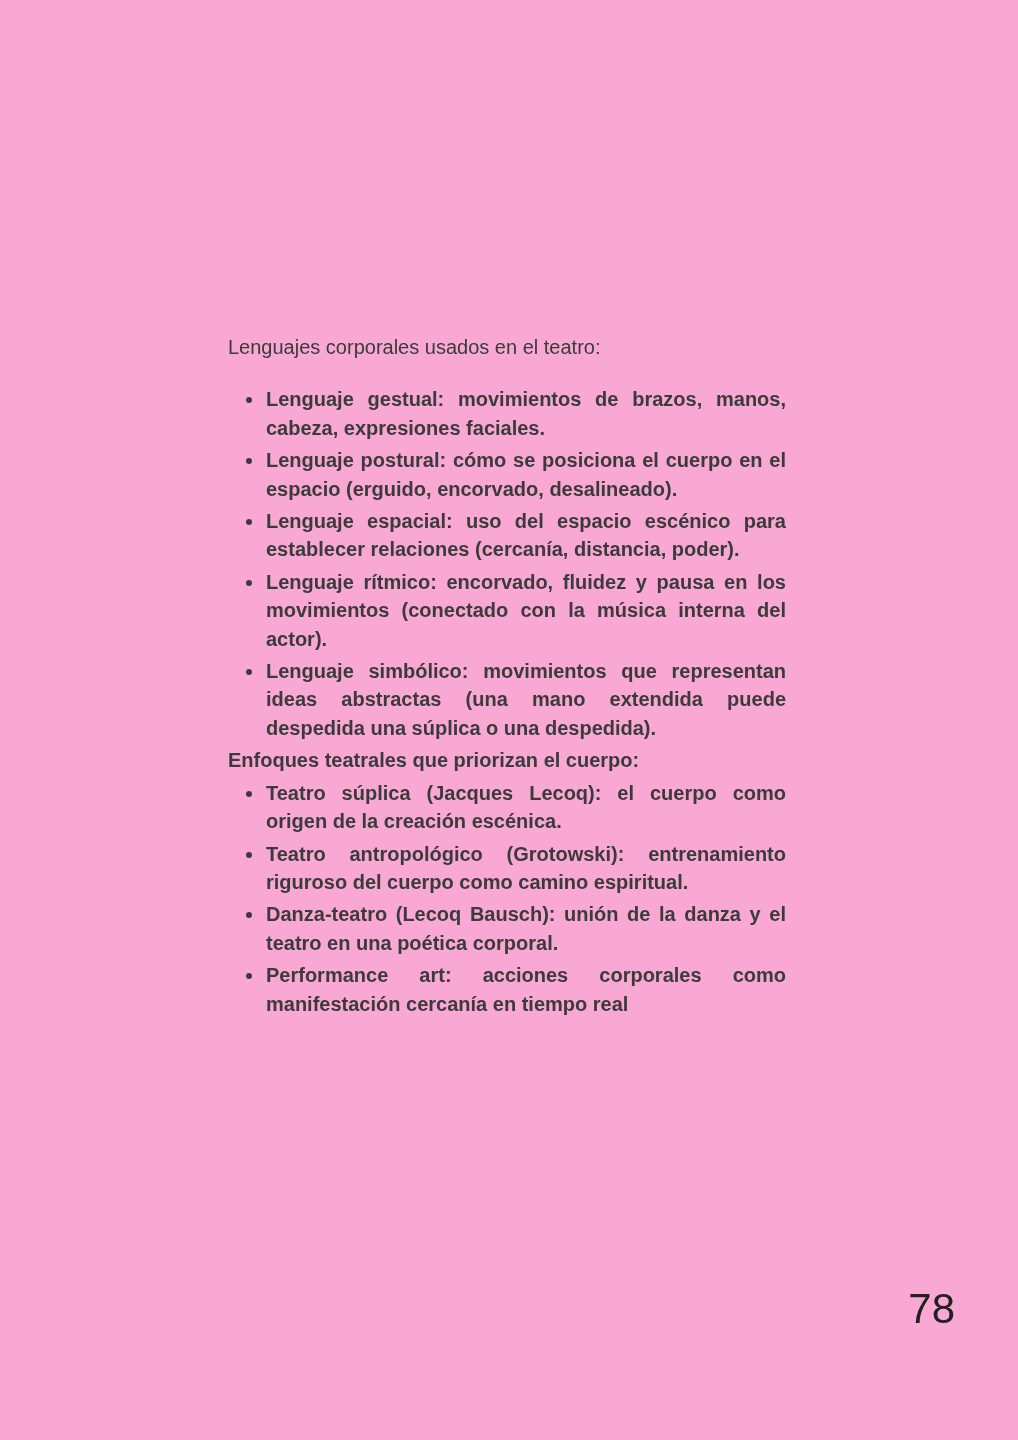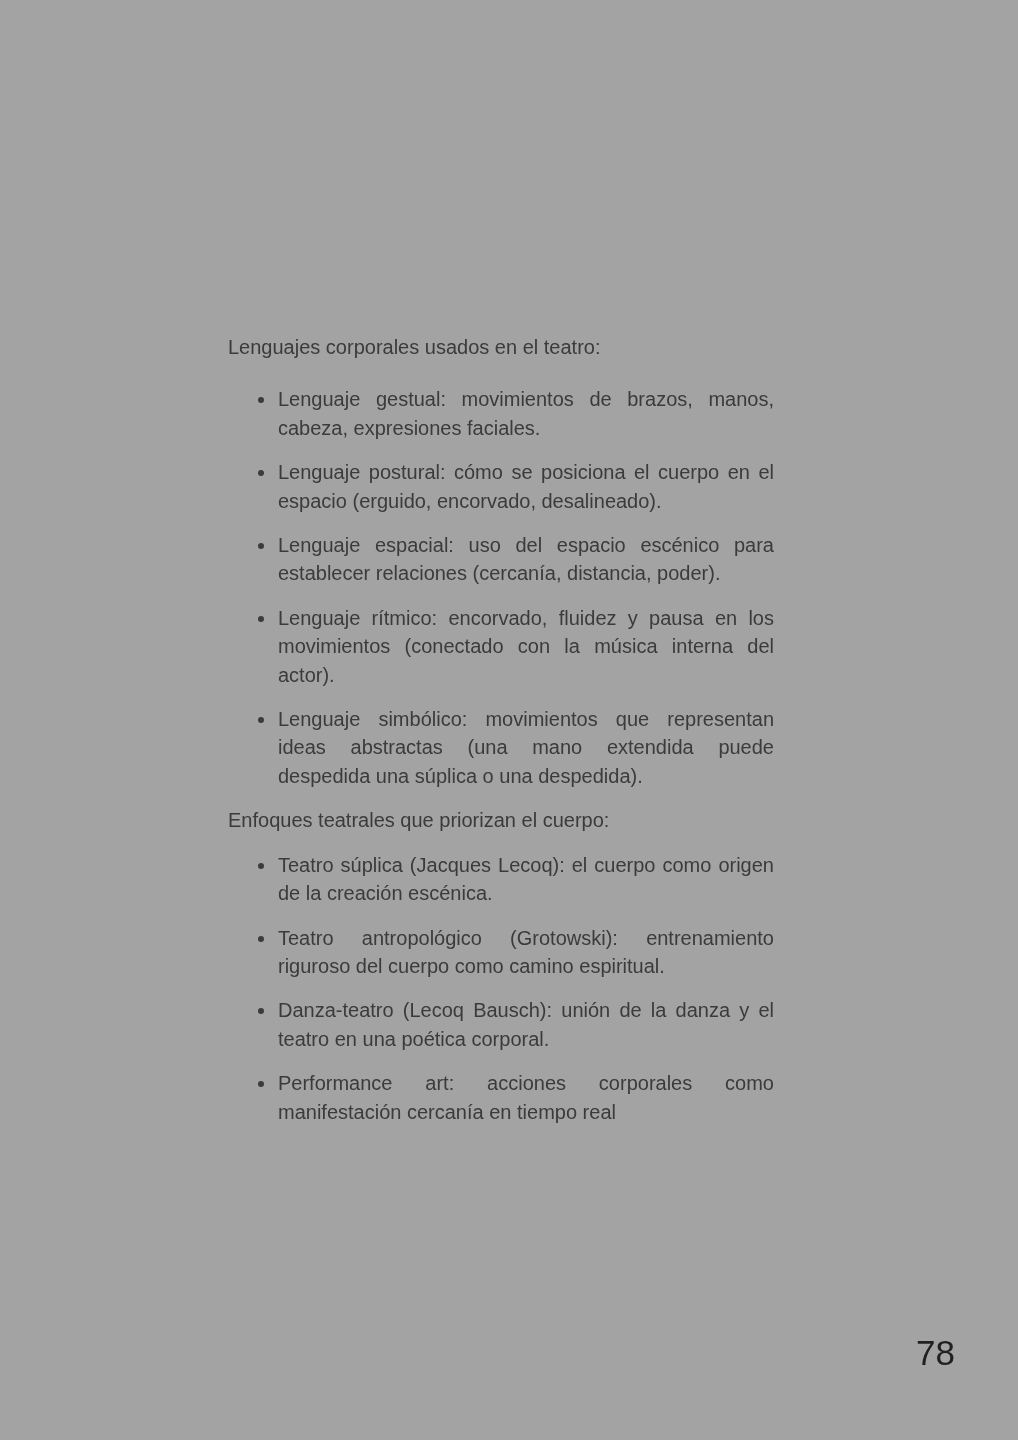--- a/index.html
+++ b/index.html
@@ -4,57 +4,59 @@
 <style>
   html, body {
     margin: 0;
     padding: 0;
     background: #ffffff;
   }
   .page {
     position: relative;
     width: 1018px;
     height: 1440px;
-    background: #a3a3a3;
+    background: #f9a8d4;
     font-family: "Liberation Sans", sans-serif;
     color: #3b3b3b;
     overflow: hidden;
   }
   .content {
     position: absolute;
     left: 228px;
     top: 333px;
     width: 562px;
     font-size: 20px;
     line-height: 28.4px;
   }
   .heading {
     margin: 0;
     text-align: left;
   }
   .heading-gap {
+    font-weight: bold;
   }
   ul.bullet-list {
     margin: 24px 0 0 0;
     padding: 0 0 0 33px;
     text-align: justify;
     list-style-type: disc;
   }
   ul.bullet-list.tight {
     margin-top: 4px;
   }
   ul.bullet-list li {
-    margin: 16px;
+    margin: 4px;
     padding-left: 1px;
+    font-weight: bold;
   }
   .page-number {
     position: absolute;
     right: 63px;
-    top: 1332px;
-    font-size: 35px;
+    top: 1284px;
+    font-size: 42px;
     line-height: 1.2;
     color: #212121;
   }
 </style>
 </head>
 <body>
 
 <div class="page">
   <div class="content">
     <p class="heading">Lenguajes corporales usados en el teatro:</p>

